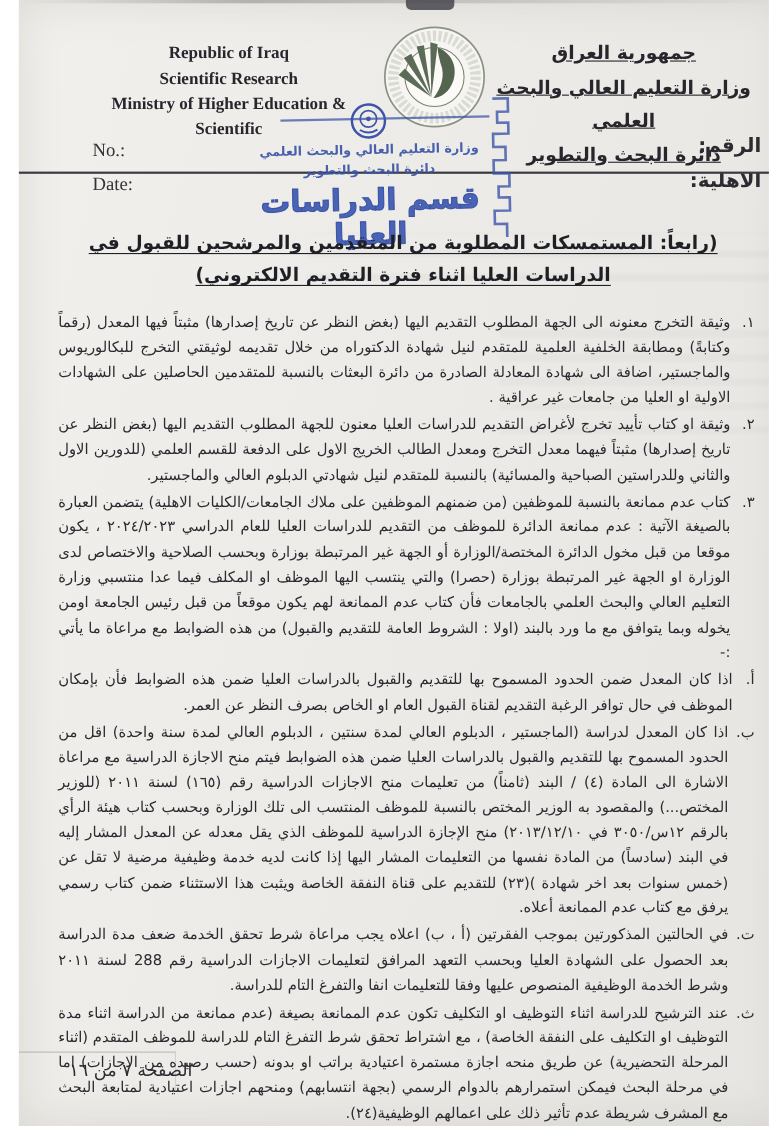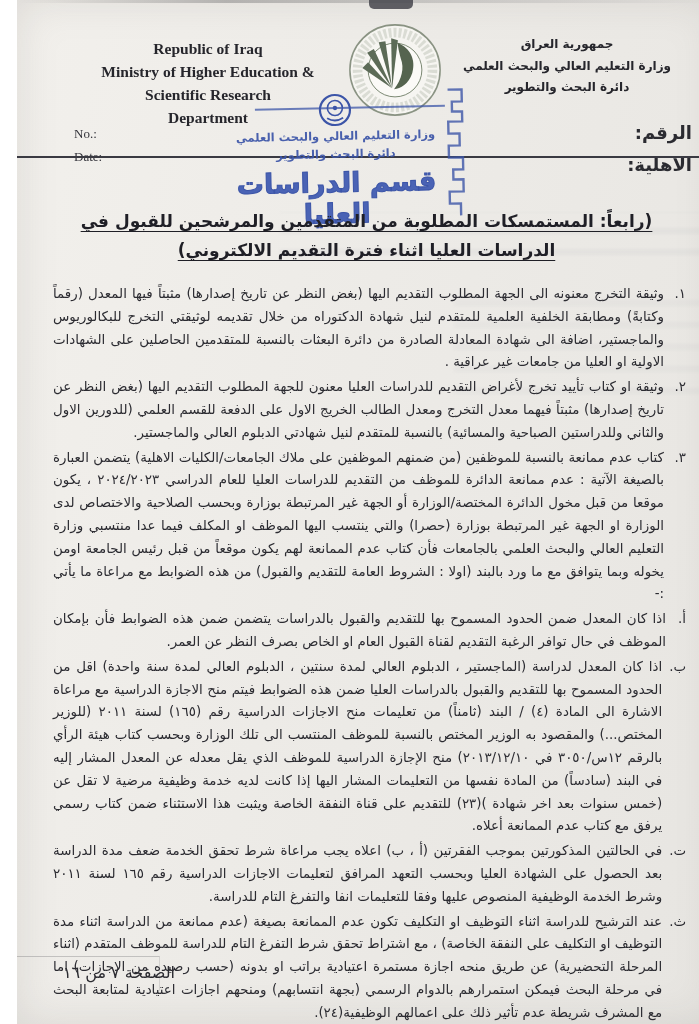--- a/index.html
+++ b/index.html
@@ -21,25 +21,25 @@
     border-top:1px solid rgba(95,95,100,.30);border-right:1px solid rgba(95,95,100,.18);}
   .bleed{position:absolute;filter:blur(1.5px);opacity:.5;pointer-events:none;}
   .bleed.b1{top:212px;right:6px;width:430px;height:58px;
     background:repeating-linear-gradient(0deg,transparent 0 15px,rgba(125,130,148,.12) 15px 21px);}
   .bleed.b2{top:300px;right:2px;width:260px;height:110px;
     background:repeating-linear-gradient(0deg,transparent 0 16px,rgba(125,130,148,.10) 16px 22px);}
   
   .header-en{position:absolute;top:38px;left:52px;width:278px;text-align:center;
     font-family:"Liberation Serif",serif;font-weight:bold;font-size:15.5px;line-height:1.48;color:#26262c;}
   .header-ar{position:absolute;top:34px;right:24px;width:250px;text-align:center;direction:rtl;
-    font-weight:bold;font-size:12px;line-height:1.8;color:#26262c;}
+    font-weight:bold;font-size:17px;line-height:1.8;color:#26262c;text-decoration:underline;}
   .emblem{position:absolute;top:22px;left:330px;width:96px;height:96px;}
   
-  .ref-en{position:absolute;top:122px;left:57px;font-family:"Liberation Serif",serif;
-    font-size:13px;line-height:1.8;color:#33333a;}
+  .ref-en{position:absolute;top:122px;left:67px;font-family:"Liberation Serif",serif;
+    font-size:17px;line-height:1.8;color:#33333a;}
   .ref-ar{position:absolute;top:117px;right:24px;direction:rtl;text-align:right;
     font-weight:bold;font-size:18px;line-height:1.75;color:#2b2b31;}
   .rule{position:absolute;top:156px;left:0;right:0;height:2px;background:#3a3a42;}
   
   .stamp{position:absolute;top:92px;left:193px;width:252px;direction:rtl;text-align:center;
     color:#3c55a8;transform:rotate(-1.2deg);}
   .stamp-topline{position:absolute;top:15px;left:46px;right:16px;height:2px;background:#3c55a8;opacity:.75;}
   .stamp-emblem{width:36px;height:36px;margin:0 auto;display:block;}
   .stamp-line{font-size:11.5px;font-weight:bold;line-height:1.55;opacity:.92;}
   .stamp-big{font-size:27px;font-weight:bold;letter-spacing:1px;margin-top:3px;
@@ -64,23 +64,23 @@
 
 <div class="paper">
 
   <div class="scan-top"></div>
   <div class="top-mark"></div>
   <div class="bleed b1"></div>
   <div class="bleed b2"></div>
 
   <div class="header-en">
     <div>Republic of Iraq</div>
+    <div>Scientific Research</div>
     <div>Ministry of Higher Education &amp;</div>
-    <div>Scientific Research</div>
-    <div>Department</div>
+    <div>Scientific</div>
   </div>
 
   <div class="emblem">
     <svg viewBox="0 0 100 100" width="96" height="96">
       <circle cx="50" cy="50" r="47" fill="#f6f5f1" stroke="#8a9383" stroke-width="1.6"></circle>
       <circle cx="50" cy="50" r="39" fill="none" stroke="#75836f" stroke-width="10" opacity=".22" stroke-dasharray="3 2.2"></circle>
       <circle cx="50" cy="50" r="28" fill="#fbfaf7" stroke="#76846e" stroke-width="1"></circle>
       <g fill="#5c6b57">
         <path d="M47 69 L16 48 L22 42 Z"></path>
         <path d="M47 69 L21 32 L28 28 Z"></path>
@@ -138,29 +138,29 @@
       <span class="num">٢.</span>
       <span class="txt">وثيقة او كتاب تأييد تخرج لأغراض التقديم للدراسات العليا معنون للجهة المطلوب التقديم اليها (بغض النظر عن تاريخ إصدارها) مثبتاً فيهما معدل التخرج ومعدل الطالب الخريج الاول على الدفعة للقسم العلمي (للدورين الاول والثاني وللدراستين الصباحية والمسائية) بالنسبة للمتقدم لنيل شهادتي الدبلوم العالي والماجستير.</span>
     </div>
     <div class="item">
       <span class="num">٣.</span>
       <span class="txt">كتاب عدم ممانعة بالنسبة للموظفين (من ضمنهم الموظفين على ملاك الجامعات/الكليات الاهلية) يتضمن العبارة بالصيغة الآتية : عدم ممانعة الدائرة للموظف من التقديم للدراسات العليا للعام الدراسي ٢٠٢٤/٢٠٢٣ ، يكون موقعا من قبل مخول الدائرة المختصة/الوزارة أو الجهة غير المرتبطة بوزارة وبحسب الصلاحية والاختصاص لدى الوزارة او الجهة غير المرتبطة بوزارة (حصرا) والتي ينتسب اليها الموظف او المكلف فيما عدا منتسبي وزارة التعليم العالي والبحث العلمي بالجامعات فأن كتاب عدم الممانعة لهم يكون موقعاً من قبل رئيس الجامعة اومن يخوله وبما يتوافق مع ما ورد بالبند (اولا : الشروط العامة للتقديم والقبول) من هذه الضوابط مع مراعاة ما يأتي :-</span>
     </div>
     <div class="sublist">
       <div class="item sub">
         <span class="num">أ.</span>
-        <span class="txt">اذا كان المعدل ضمن الحدود المسموح بها للتقديم والقبول بالدراسات يتضمن ضمن هذه الضوابط فأن بإمكان الموظف في حال توافر الرغبة التقديم لقناة القبول العام او الخاص بصرف النظر عن العمر.</span>
+        <span class="txt">اذا كان المعدل ضمن الحدود المسموح بها للتقديم والقبول بالدراسات العليا ضمن هذه الضوابط فأن بإمكان الموظف في حال توافر الرغبة التقديم لقناة القبول العام او الخاص بصرف النظر عن العمر.</span>
       </div>
       <div class="item sub">
         <span class="num">ب.</span>
         <span class="txt">اذا كان المعدل لدراسة (الماجستير ، الدبلوم العالي لمدة سنتين ، الدبلوم العالي لمدة سنة واحدة) اقل من الحدود المسموح بها للتقديم والقبول بالدراسات العليا ضمن هذه الضوابط فيتم منح الاجازة الدراسية مع مراعاة الاشارة الى المادة (٤) / البند (ثامناً) من تعليمات منح الاجازات الدراسية رقم (١٦٥) لسنة ٢٠١١ (للوزير المختص...) والمقصود به الوزير المختص بالنسبة للموظف المنتسب الى تلك الوزارة وبحسب كتاب هيئة الرأي بالرقم ١٢س/٣٠٥٠ في ٢٠١٣/١٢/١٠) منح الإجازة الدراسية للموظف الذي يقل معدله عن المعدل المشار إليه في البند (سادساً) من المادة نفسها من التعليمات المشار اليها إذا كانت لديه خدمة وظيفية مرضية لا تقل عن (خمس سنوات بعد اخر شهادة )(٢٣) للتقديم على قناة النفقة الخاصة ويثبت هذا الاستثناء ضمن كتاب رسمي يرفق مع كتاب عدم الممانعة أعلاه.</span>
       </div>
       <div class="item sub">
         <span class="num">ت.</span>
-        <span class="txt">في الحالتين المذكورتين بموجب الفقرتين (أ ، ب) اعلاه يجب مراعاة شرط تحقق الخدمة ضعف مدة الدراسة بعد الحصول على الشهادة العليا وبحسب التعهد المرافق لتعليمات الاجازات الدراسية رقم ١٦٥ لسنة ٢٠١١ وشرط الخدمة الوظيفية المنصوص عليها وفقا للتعليمات انفا والتفرغ التام للدراسة.</span>
+        <span class="txt">في الحالتين المذكورتين بموجب الفقرتين (أ ، ب) اعلاه يجب مراعاة شرط تحقق الخدمة ضعف مدة الدراسة بعد الحصول على الشهادة العليا وبحسب التعهد المرافق لتعليمات الاجازات الدراسية رقم 288 لسنة ٢٠١١ وشرط الخدمة الوظيفية المنصوص عليها وفقا للتعليمات انفا والتفرغ التام للدراسة.</span>
       </div>
       <div class="item sub">
         <span class="num">ث.</span>
         <span class="txt">عند الترشيح للدراسة اثناء التوظيف او التكليف تكون عدم الممانعة بصيغة (عدم ممانعة من الدراسة اثناء مدة التوظيف او التكليف على النفقة الخاصة) ، مع اشتراط تحقق شرط التفرغ التام للدراسة للموظف المتقدم (اثناء المرحلة التحضيرية) عن طريق منحه اجازة مستمرة اعتيادية براتب او بدونه (حسب رصيده من الاجازات) اما في مرحلة البحث فيمكن استمرارهم بالدوام الرسمي (بجهة انتسابهم) ومنحهم اجازات اعتيادية لمتابعة البحث مع المشرف شريطة عدم تأثير ذلك على اعمالهم الوظيفية(٢٤).</span>
       </div>
     </div>
   </div>
 
   <div class="fold-mark"></div>
 

